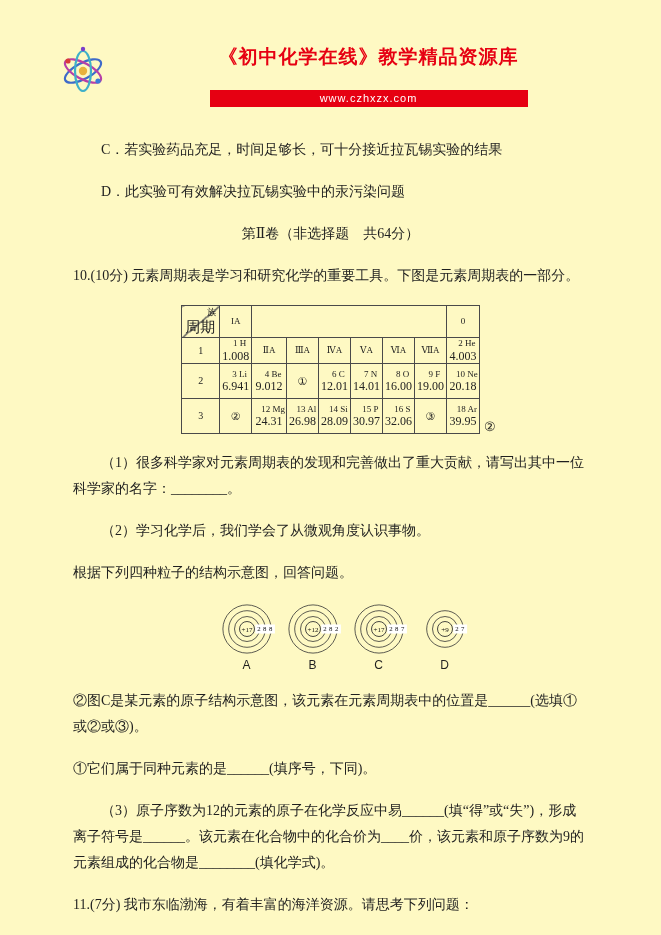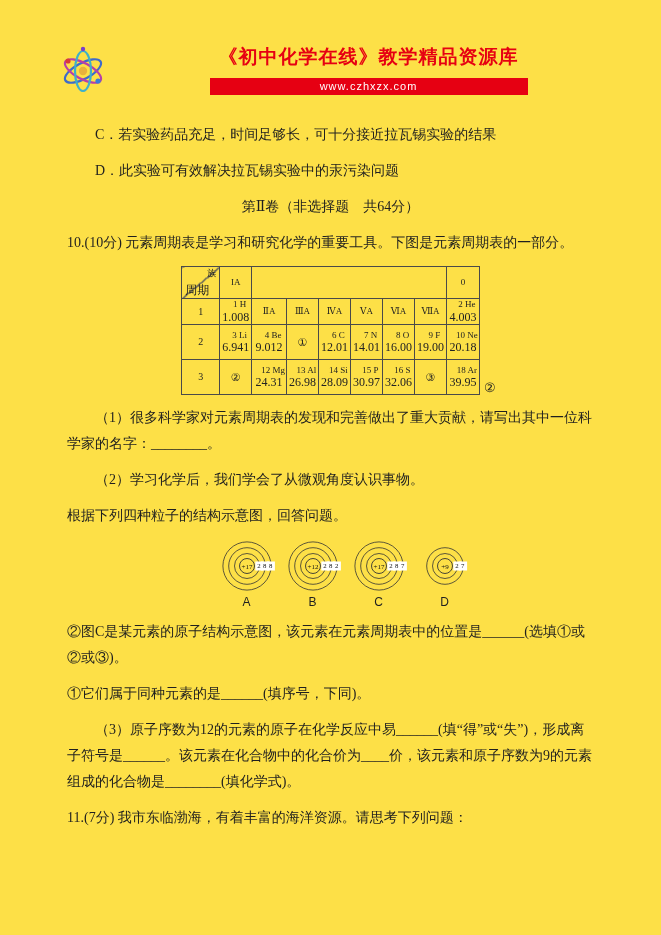--- a/index.html
+++ b/index.html
@@ -2,47 +2,47 @@
 <html><head>
 <meta charset="utf-8">
 <style>
   * { margin:0; padding:0; box-sizing:border-box; }
   html,body { background:#ffffff; }
   body {
     width:661px; height:935px;
     font-family:"Liberation Serif","DejaVu Serif",serif;
     color:#1f1f1f;
   }
-  .page { position:relative; width:661px; height:935px; overflow:hidden; background:#fde047; }
+  .page { position:relative; width:661px; height:935px; overflow:hidden; background:#fef9c3; }
 
   
   .header { display:flex; align-items:flex-start; padding:44px 60px 0 60px; }
   .logo-box { width:46px; height:54px; flex:0 0 auto; }
   .header-center { flex:1; display:flex; flex-direction:column; align-items:center; margin-left:70px; margin-right:40px; }
   .header-title { color:#e60012; font-size:19px; font-weight:bold; letter-spacing:1px; white-space:nowrap; }
-  .banner { margin-top:8px; background:#e60012; color:#ffffff; font-size:11px; line-height:17px; width:318px; text-align:center; font-family:"Liberation Sans","DejaVu Sans",sans-serif; letter-spacing:1px; }
+  .banner { margin-top:20px; background:#e60012; color:#ffffff; font-size:11px; line-height:17px; width:318px; text-align:center; font-family:"Liberation Sans","DejaVu Sans",sans-serif; letter-spacing:1px; }
 
   
   .content { padding:14px 57px 0 57px; font-size:14px; line-height:26px; }
-  .content p { margin:10px; }
+  .content p { margin:16px; }
   .indent { text-indent:28px; }
   .center { text-align:center; }
   .bold { font-weight:normal; }
 
   
   .pt-wrap { position:relative; width:fit-content; margin:5px auto 3px auto; }
   table.pt { border-collapse:collapse; text-align:center; color:#222; }
   .pt td { border:1px solid #4a4a4a; padding:0 1px; font-size:9px; line-height:1.2; height:26px; min-width:32px; }
   .pt td.period { min-width:22px; width:22px; font-size:10px; }
   .pt tr.hdr td { height:32px; }
   .pt tr.p2 td, .pt tr.p3 td { height:35px; }
   .pt .corner { position:relative; width:38px; min-width:38px;
     background:linear-gradient(to bottom right, transparent 48.5%, #5a5a5a 48.5%, #5a5a5a 51.5%, transparent 51.5%); }
   .pt .corner .g { position:absolute; top:1px; right:3px; font-size:9px; }
-  .pt .corner .p { position:absolute; bottom:1px; left:3px; font-size:12px; }
+  .pt .corner .p { position:absolute; bottom:1px; left:3px; font-size:15px; }
   .pt .el .t { font-size:9px;padding-left:8px; }
   .pt .el .m { font-size:12px; }
   .pt .circ { font-size:11px; }
   .pt-note { position:absolute; right:-16px; bottom:-6px; font-size:13px; }
 
   
   .particles { display:flex; justify-content:center; gap:4px; margin:3px 0 2px 30px; }
   .particle { display:flex; flex-direction:column; align-items:center; }
   .particle .lbl { font-size:12px; line-height:14px; font-family:"Liberation Sans","DejaVu Sans",sans-serif; }
 </style>

